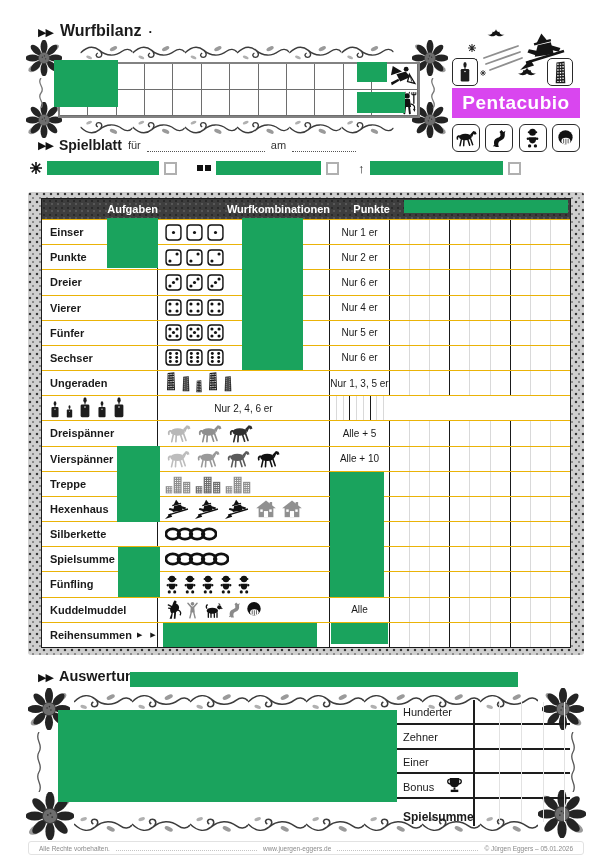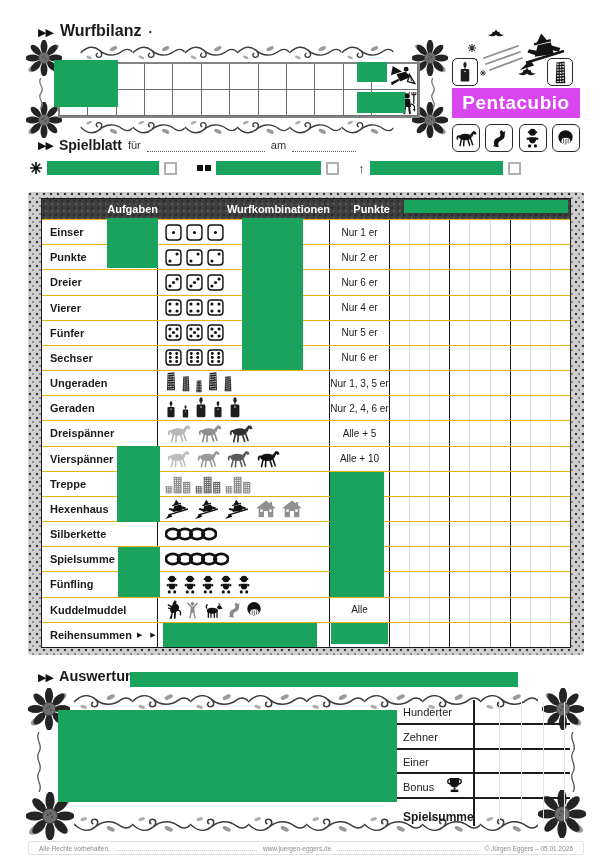--- a/index.html
+++ b/index.html
@@ -750,24 +750,20 @@
                 <div class="sub"></div>
               </div>
               <div class="major">
                 <div class="sub"></div>
                 <div class="sub"></div>
                 <div class="sub"></div>
               </div>
             </div>
     </div>
           <div class="trow">
-      <div class="c-label">
-        <span class="lbl">Geraden</span>
-        <span class="lbl-arrows"></span>
-      </div>
       <div class="c-combo end">
               <svg width="12" height="17" style="color: rgb(29, 29, 29);">
                 <use href="#s-candle" xlink:href="#s-candle" width="12" height="17"></use>
               </svg>
               <svg width="9" height="13" style="color: rgb(29, 29, 29);">
                 <use href="#s-candle" xlink:href="#s-candle" width="9" height="13"></use>
               </svg>
               <svg width="14" height="21" style="color: rgb(29, 29, 29);">
                 <use href="#s-candle" xlink:href="#s-candle" width="14" height="21"></use>
               </svg>

